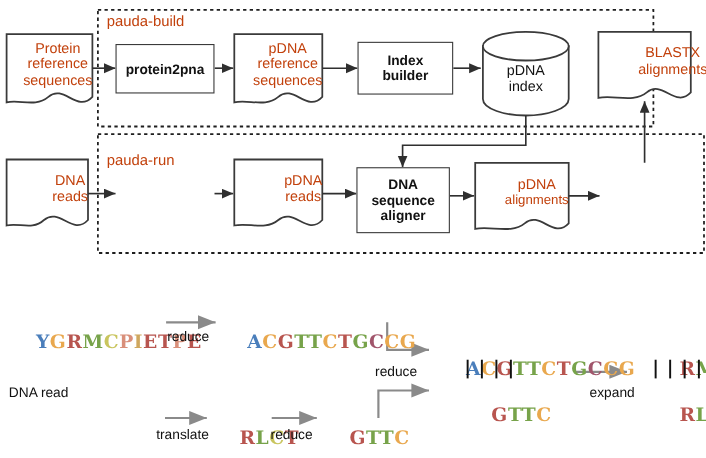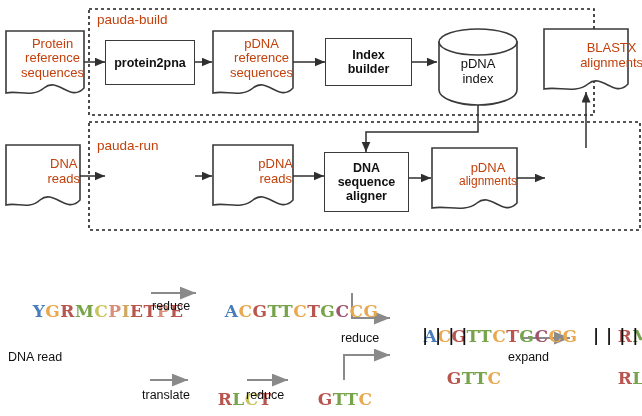--- a/index.html
+++ b/index.html
@@ -191,21 +191,21 @@
   <div class="seq" style="left:398px;top:306px;">
     <span style="color:#4a7ebb">A</span><span style="color:#e9a84e">C</span><span style="color:#b8554f">G</span><span style="color:#77a34a">T</span><span style="color:#77a34a">T</span><span style="color:#e9a84e">C</span><span style="color:#b8554f">T</span><span style="color:#77a34a">G</span><span style="color:#a1556b">C</span><span style="color:#e9a84e">C</span><span style="color:#e9a84e">G</span>
   </div>
 
   <div class="bars" style="left:422px;top:325px;">| | | |</div>
 
   <div class="seq" style="left:421px;top:348px;">
     <span style="color:#b8554f">G</span><span style="color:#77a34a">T</span><span style="color:#77a34a">T</span><span style="color:#e9a84e">C</span>
   </div>
 
-  <div class="smalllab" style="left:508px;top:350px;">expand</div>
+  <div class="smalllab" style="left:536px;top:350px;">expand</div>
 
   <div class="seq" style="left:592px;top:306px;">
     <span style="color:#b8554f">R</span><span style="color:#77a34a">M</span>
   </div>
 
   <div class="bars" style="left:593px;top:325px;">| | | |</div>
 
   <div class="seq" style="left:592px;top:348px;">
     <span style="color:#b8554f">R</span><span style="color:#77a34a">L</span>
   </div>

